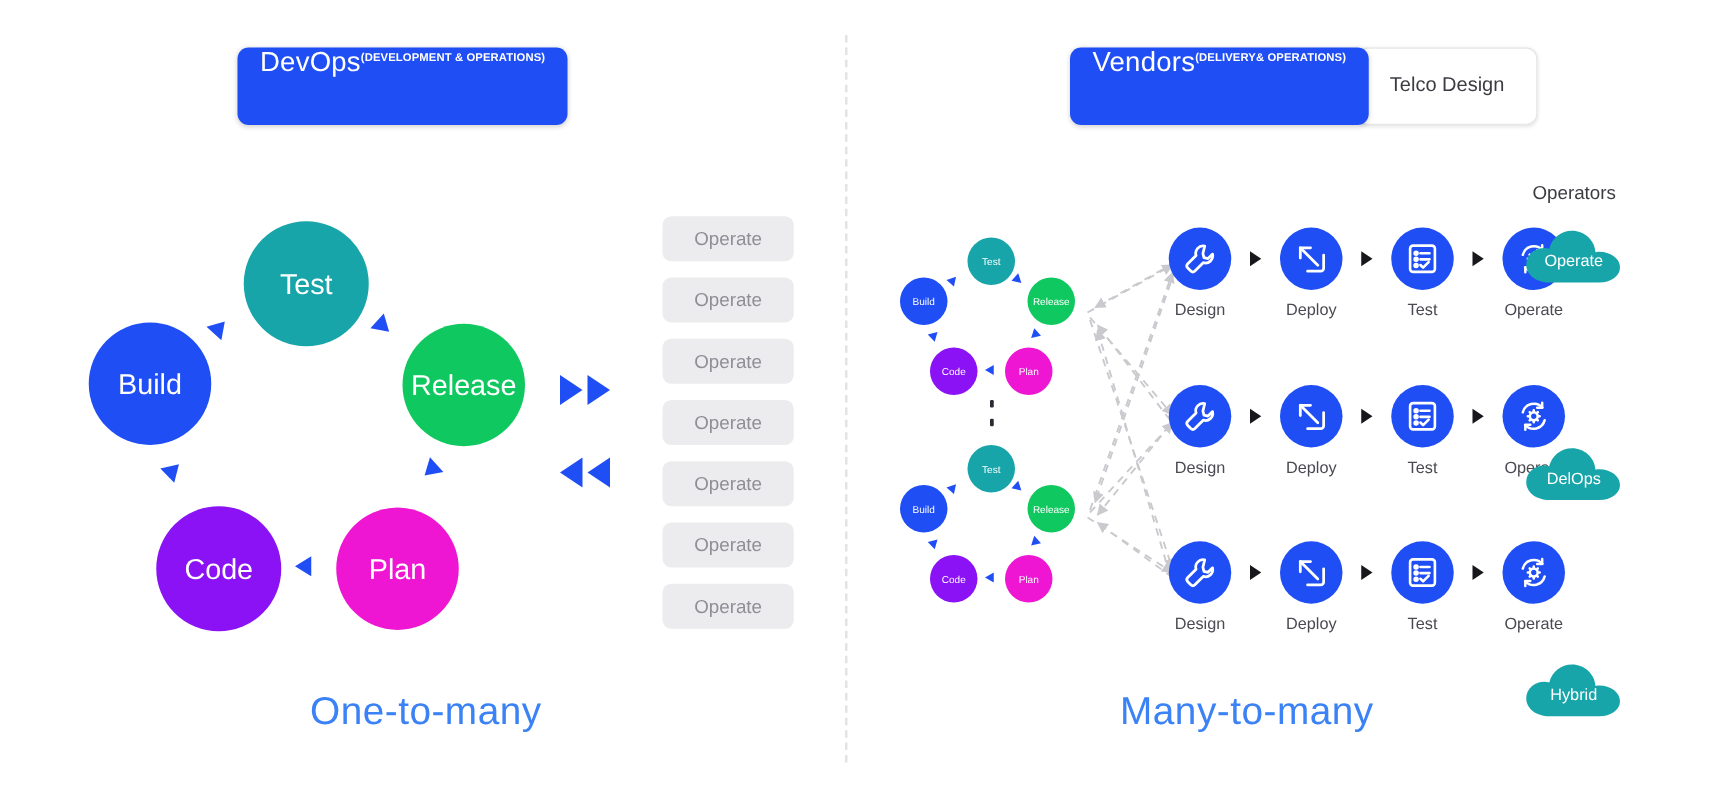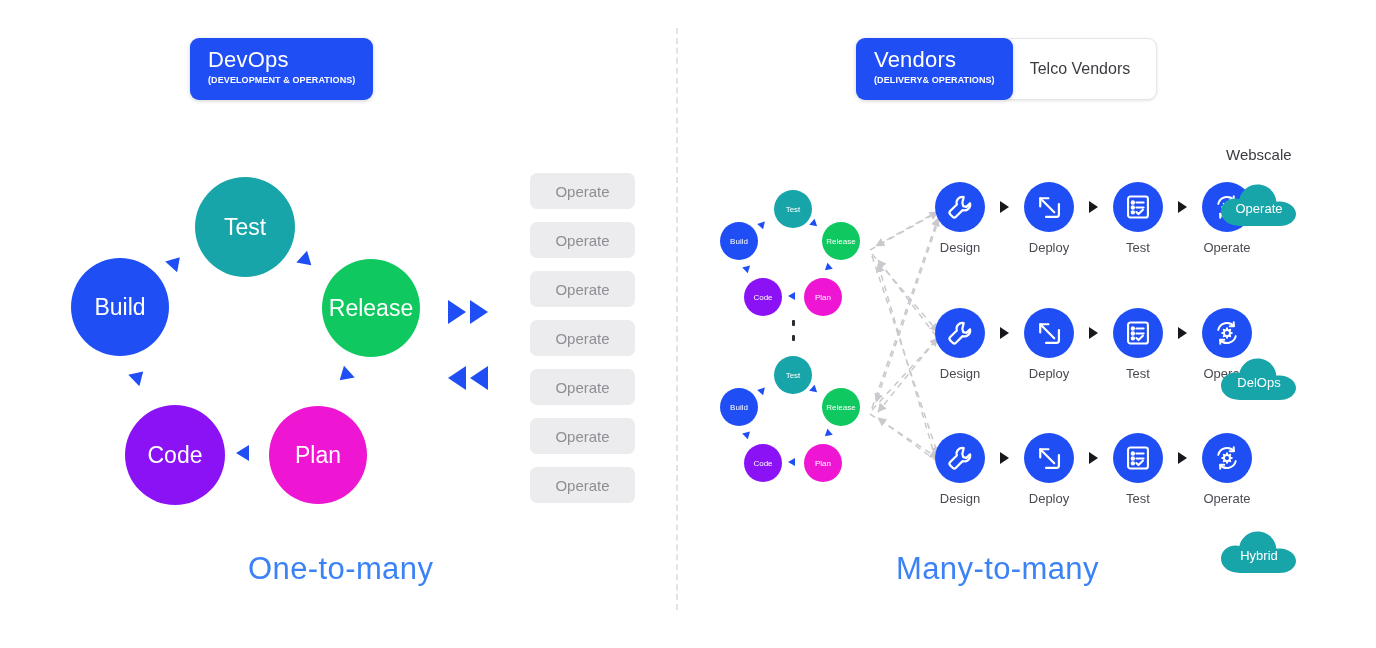--- a/index.html
+++ b/index.html
@@ -14,21 +14,21 @@
   
   .divider{
     left:676px;top:28px;width:0;height:582px;
     border-left:2px dashed #e3e3e6;
   }
 
   
   .hdr{display:flex;align-items:stretch;height:62px;}
   .hdr .left{
     background:#1f4ef5;border-radius:9px;color:#fff;
-    display:flex;flex-direction:column;justify-content:center;
+    display:flex;flex-direction:row;justify-content:flex-start;
     padding:0 18px 5px 18px;box-sizing:border-box;
     position:relative;z-index:2;
     box-shadow:0 1px 4px rgba(0,0,0,.18);
   }
   .hdr .left .t1{font-size:22px;letter-spacing:.2px;line-height:24px;font-weight:400;}
   .hdr .left .t2{font-size:9px;letter-spacing:.1px;line-height:12px;margin-top:2px;font-weight:700;}
   .hdr .right{
     background:#fff;border:1px solid #e6e6e8;border-radius:9px;
     display:flex;align-items:center;justify-content:center;
     color:#3b3b42;font-size:16px;padding:0 26px;
@@ -144,21 +144,21 @@
     <div class="pill">Operate</div>
   </div>
 
   <div class="abs caption" style="left:248px;top:551px;">One-to-many</div>
 
   <div class="abs hdr" style="left:856px;top:38px;">
     <div class="left">
       <div class="t1">Vendors</div>
       <div class="t2">(DELIVERY&amp; OPERATIONS)</div>
     </div>
-    <div class="right">Telco Vendors</div>
+    <div class="right">Telco Design</div>
   </div>
 
   <svg class="abs" style="left:700px;top:150px;" width="560" height="360">
     <defs>
       <marker id="ah" markerWidth="7" markerHeight="7" refX="5.5" refY="3" orient="auto">
         <path d="M0,0 L6,3 L0,6 z" fill="#c9c9ce"></path>
       </marker>
     </defs>
     <g stroke="#c9c9ce" stroke-width="1.5" stroke-dasharray="6,5" fill="none" marker-end="url(#ah)">
 
@@ -379,21 +379,21 @@
             <path d="M6.6 20.6v-3.2h3.2"></path>
             <circle cx="12" cy="12" r="2.5"></circle>
             <path d="M12 8.2v1M12 14.8v1M8.2 12h1M14.8 12h1M9.4 9.4l.7.7M13.9 13.9l.7.7M14.6 9.4l-.7.7M10.1 13.9l-.7.7"></path>
           </svg>
         </div>
         <div class="plabel" style="margin-top:8px;">Operate</div>
       </div>
     </div>
   </div>
 
-  <div class="abs operators-lbl" style="left:1226px;top:146px;">Webscale</div>
+  <div class="abs operators-lbl" style="left:1226px;top:146px;">Operators</div>
 
   <div class="abs cloud" style="left:1218px;top:180px;">
     <svg width="82" height="48" viewBox="0 0 82 48">
       <path d="M22 46C10.4 46 3 39.6 3 31.6 3 24.2 9.4 18.4 17.6 18.4c1.3 0 2.6.2 3.8.5C23.4 10.6 30.8 4.6 39.6 4.6c10 0 18.2 7.6 18.8 17.2 1-.3 2-.4 3.1-.4 9.1 0 16.5 5.6 16.5 12.5S70.6 46 61.5 46z" fill="#17a5a9"></path>
     </svg>
     <div class="lbl">Operate</div>
   </div>
 
   <div class="abs cloud" style="left:1218px;top:306px;">
     <svg width="82" height="48" viewBox="0 0 82 48">

